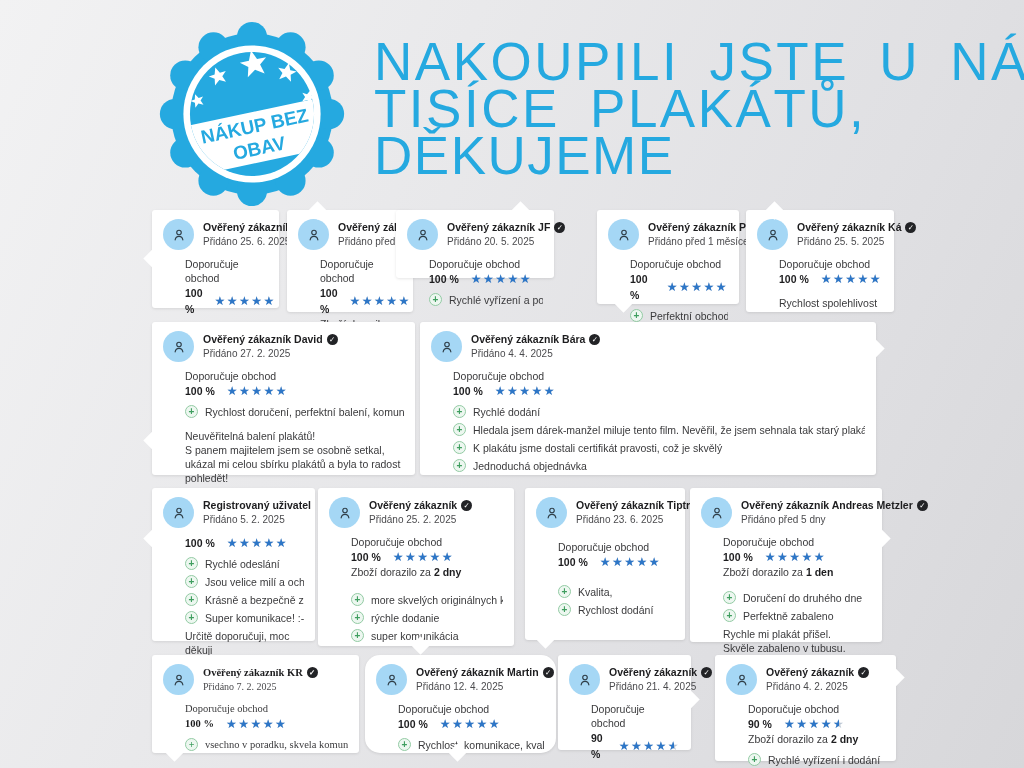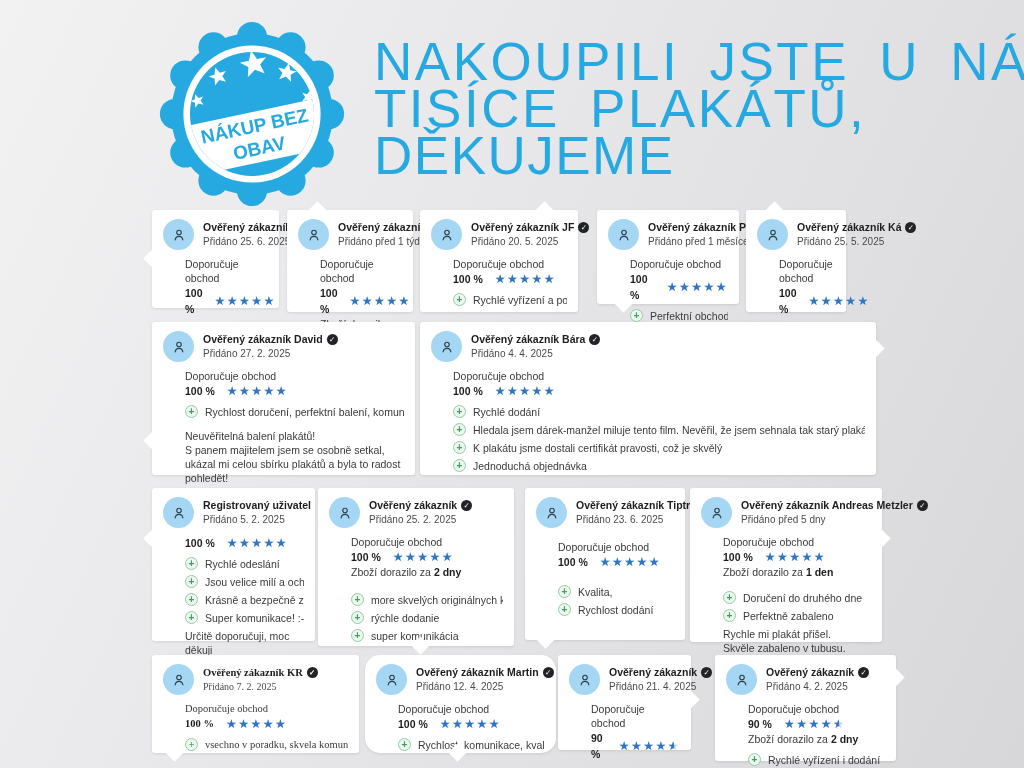--- a/index.html
+++ b/index.html
@@ -171,21 +171,21 @@
       <div class="arrived"><span>Zboží dorazilo za</span> <b>2 dny</b></div>
       <div class="pros">
             <div class="pro">
               <span class="plus">+</span>
               <span>Rychlost dodání</span>
             </div>
           </div>
 
     </div>
   </div>
-      <div class="card tail-top" style="left: 420px; top: 210px; width: 158px; height: 102px; --tp: 118px;">
+      <div class="card tail-top" style="left: 396px; top: 210px; width: 158px; height: 68px; --tp: 118px;">
     <div class="card-header">
       <span class="avatar">
         <svg width="16" height="16" viewBox="0 0 24 24">
           <circle cx="12" cy="8.3" r="3.4" fill="none" stroke="#2f3e48" stroke-width="1.7"></circle>
           <path d="M6.2 19.4c.6-3.6 2.7-5.3 5.8-5.3s5.2 1.7 5.8 5.3" fill="none" stroke="#2f3e48" stroke-width="1.7" stroke-linecap="round"></path>
         </svg>
       </span>
       <span class="hdr-text">
         <span class="rev-name">
           <span>Ověřený zákazník JF</span>
@@ -235,21 +235,21 @@
 
       <div class="pros">
             <div class="pro">
               <span class="plus">+</span>
               <span>Perfektní obchod Skvělé!</span>
             </div>
           </div>
 
     </div>
   </div>
-      <div class="card tail-top" style="left: 746px; top: 210px; width: 100px; height: 102px; --tp: 22px;">
+      <div class="card tail-top" style="left: 746px; top: 210px; width: 148px; height: 102px; --tp: 22px;">
     <div class="card-header">
       <span class="avatar">
         <svg width="16" height="16" viewBox="0 0 24 24">
           <circle cx="12" cy="8.3" r="3.4" fill="none" stroke="#2f3e48" stroke-width="1.7"></circle>
           <path d="M6.2 19.4c.6-3.6 2.7-5.3 5.8-5.3s5.2 1.7 5.8 5.3" fill="none" stroke="#2f3e48" stroke-width="1.7" stroke-linecap="round"></path>
         </svg>
       </span>
       <span class="hdr-text">
         <span class="rev-name">
           <span>Ověřený zákazník Ká</span>

